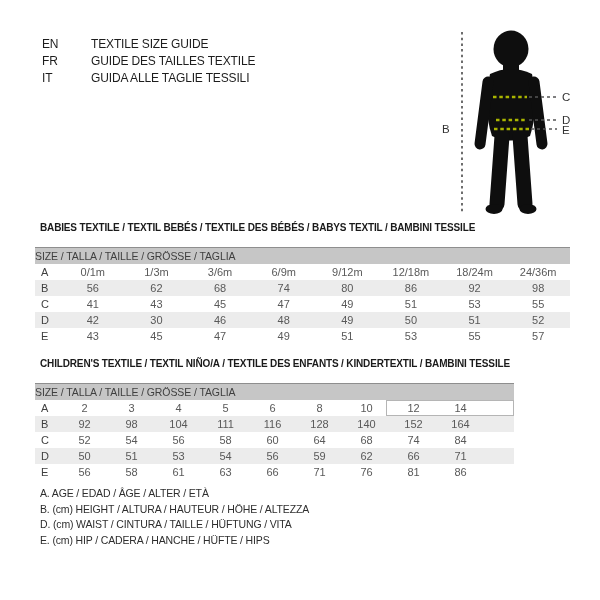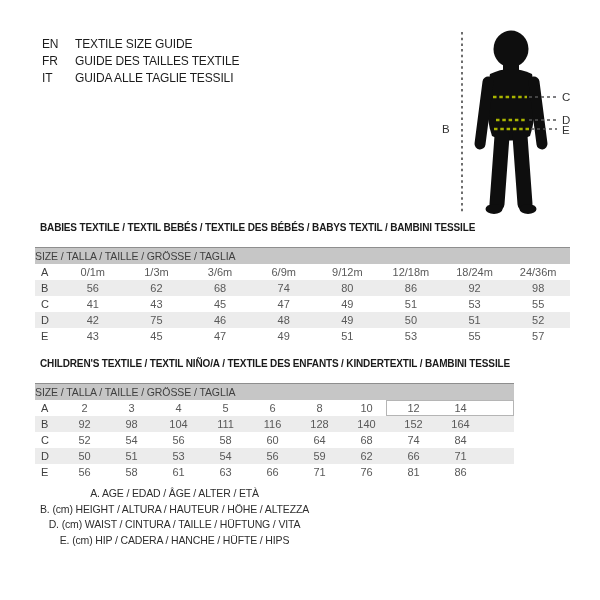--- a/index.html
+++ b/index.html
@@ -2,21 +2,21 @@
 <html><head>
 <meta charset="utf-8">
 <style>
   html,body{margin:0;padding:0;background:#fff;}
   .page{
     position:relative;width:600px;height:600px;background:#ffffff;overflow:hidden;
     font-family:"Liberation Sans","DejaVu Sans",sans-serif;color:#222;
   }
   
   .langs{position:absolute;left:42px;top:36px;}
-  .lang-row{display:flex;height:17px;line-height:17px;font-size:12px;color:#1d1d1d;letter-spacing:-0.15px;white-space:nowrap;}
+  .lang-row{display:flex;height:17px;line-height:17px;font-size:12px;color:#1d1d1d;letter-spacing:-0.15px;white-space:nowrap;gap:16px;}
   .lang-code{width:33px;flex:0 0 33px;}
   
   .figure{position:absolute;left:430px;top:8px;width:168px;height:215px;}
   
   .size-section{position:absolute;left:35px;}
   .babies{top:222px;width:535px;}
   .children{top:358px;width:479px;}
   .section-title{height:12px;line-height:12px;font-size:10px;font-weight:bold;color:#1a1a1a;
     margin:0 0 13px 5px;white-space:nowrap;letter-spacing:-0.15px;}
   .size-table{border-top:1px solid #8e8e8e;position:relative;}
@@ -25,21 +25,21 @@
   .trow{display:grid;height:16px;line-height:16px;font-size:11px;color:#595959;}
   .trow.alt{background:#ececec;}
   .babies .trow{grid-template-columns:26px repeat(8,1fr);}
   .children .trow{grid-template-columns:26px repeat(9,47px) 1fr;}
   .cell{text-align:center;overflow:hidden;}
   .cell.label{text-align:left;padding-left:6px;color:#3f3f3f;}
   .highlight-box{position:absolute;left:351px;top:16px;width:126px;height:14px;
     border:1px solid #b5b5b5;background:transparent;}
   
   .legend{position:absolute;left:40px;top:486px;}
-  .legend-line{height:15.5px;line-height:15.5px;font-size:10.5px;color:#2e2e2e;white-space:nowrap;letter-spacing:-0.15px;text-align:center;}
+  .legend-line{height:15.5px;line-height:15.5px;font-size:10.5px;color:#2e2e2e;white-space:nowrap;letter-spacing:-0.15px;}
 </style>
 </head>
 <body>
 
 <div class="page">
 
   <div class="langs">
     <div class="lang-row">
       <span class="lang-code">EN</span>
       <span>TEXTILE SIZE GUIDE</span>
@@ -121,21 +121,21 @@
             <span class="cell">45</span>
             <span class="cell">47</span>
             <span class="cell">49</span>
             <span class="cell">51</span>
             <span class="cell">53</span>
             <span class="cell">55</span>
           </div>
           <div class="trow alt">
             <span class="cell label">D</span>
             <span class="cell">42</span>
-            <span class="cell">75</span>
+            <span class="cell">30</span>
             <span class="cell">46</span>
             <span class="cell">48</span>
             <span class="cell">49</span>
             <span class="cell">50</span>
             <span class="cell">51</span>
             <span class="cell">52</span>
           </div>
           <div class="trow">
             <span class="cell label">E</span>
             <span class="cell">43</span>

